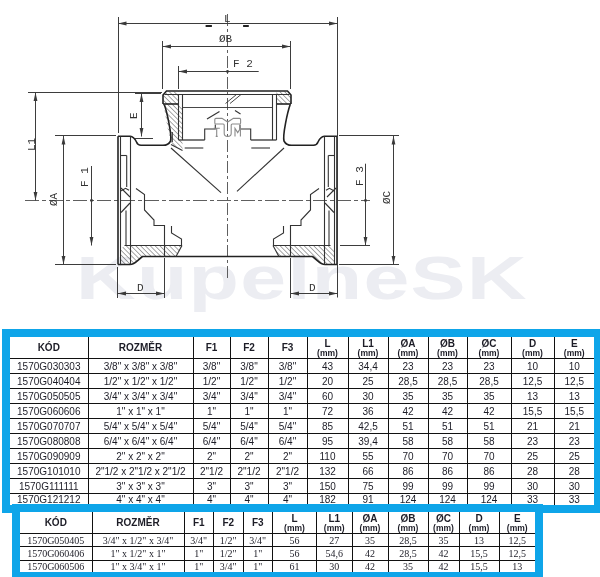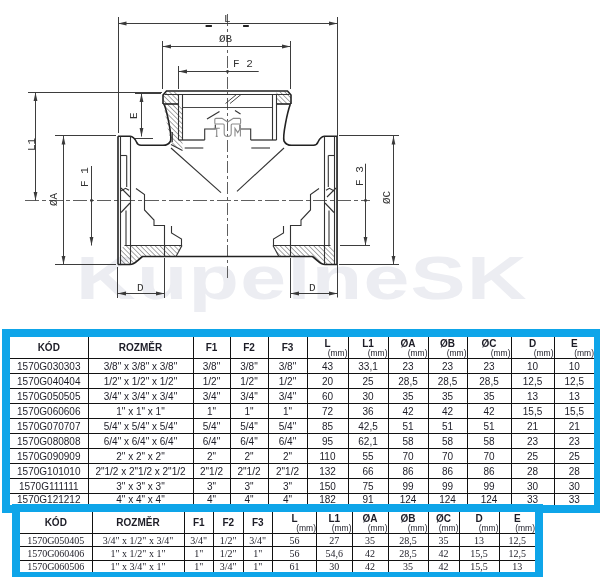--- a/index.html
+++ b/index.html
@@ -8,21 +8,21 @@
 #wm{position:absolute;left:76px;top:247px;font-family:"Liberation Sans",sans-serif;
  font-weight:bold;font-size:62px;line-height:1;color:#ecedf2;letter-spacing:1px;
  transform:scaleX(1.33);transform-origin:0 0;z-index:0;white-space:nowrap;}
 #draw{position:absolute;left:0;top:0;z-index:1;}
 .tbl{position:absolute;border-collapse:collapse;table-layout:fixed;z-index:2;border:8px solid #0ea5e9;
  font-family:"Liberation Sans",sans-serif;color:#1c1c26;background:#fff;}
 .tbl td,.tbl th{border:1px solid #111;padding:0;text-align:center;vertical-align:middle;
  overflow:hidden;white-space:nowrap;}
 .tbl th{font-weight:bold;font-size:10px;}
 .tbl td{font-size:10px;}
-.mm{font-weight:normal;font-size:8.5px;display:block;line-height:9px;text-align:right;}
+.mm{font-weight:bold;font-size:8.5px;display:block;line-height:9px;}
 .nm{display:block;line-height:11px;margin-top:1px;}
 #t1{left:2px;top:329px;width:592px;}
 #t1 tr.hd{height:23px;}
 #t1 tr.dr{height:15px;}
 #t2{left:12px;top:504px;width:523px;}
 #t2 tr.hd{height:23px;}
 #t2 tr.dr{height:13.3px;font-family:Liberation Serif, serif;}
 </style>
 </head>
 <body>
@@ -261,21 +261,21 @@
           <span class="mm">(mm)</span>
         </th>
       </tr>
 <tr class="dr">
         <td>1570G030303</td>
         <td>3/8" x 3/8" x 3/8"</td>
         <td>3/8"</td>
         <td>3/8"</td>
         <td>3/8"</td>
         <td>43</td>
-        <td>33,1</td>
+        <td>34,4</td>
         <td>23</td>
         <td>23</td>
         <td>23</td>
         <td>10</td>
         <td>10</td>
       </tr>
 <tr class="dr">
         <td>1570G040404</td>
         <td>1/2" x 1/2" x 1/2"</td>
         <td>1/2"</td>
@@ -331,21 +331,21 @@
         <td>21</td>
         <td>21</td>
       </tr>
 <tr class="dr">
         <td>1570G080808</td>
         <td>6/4" x 6/4" x 6/4"</td>
         <td>6/4"</td>
         <td>6/4"</td>
         <td>6/4"</td>
         <td>95</td>
-        <td>62,1</td>
+        <td>39,4</td>
         <td>58</td>
         <td>58</td>
         <td>58</td>
         <td>23</td>
         <td>23</td>
       </tr>
 <tr class="dr">
         <td>1570G090909</td>
         <td>2" x 2" x 2"</td>
         <td>2"</td>

